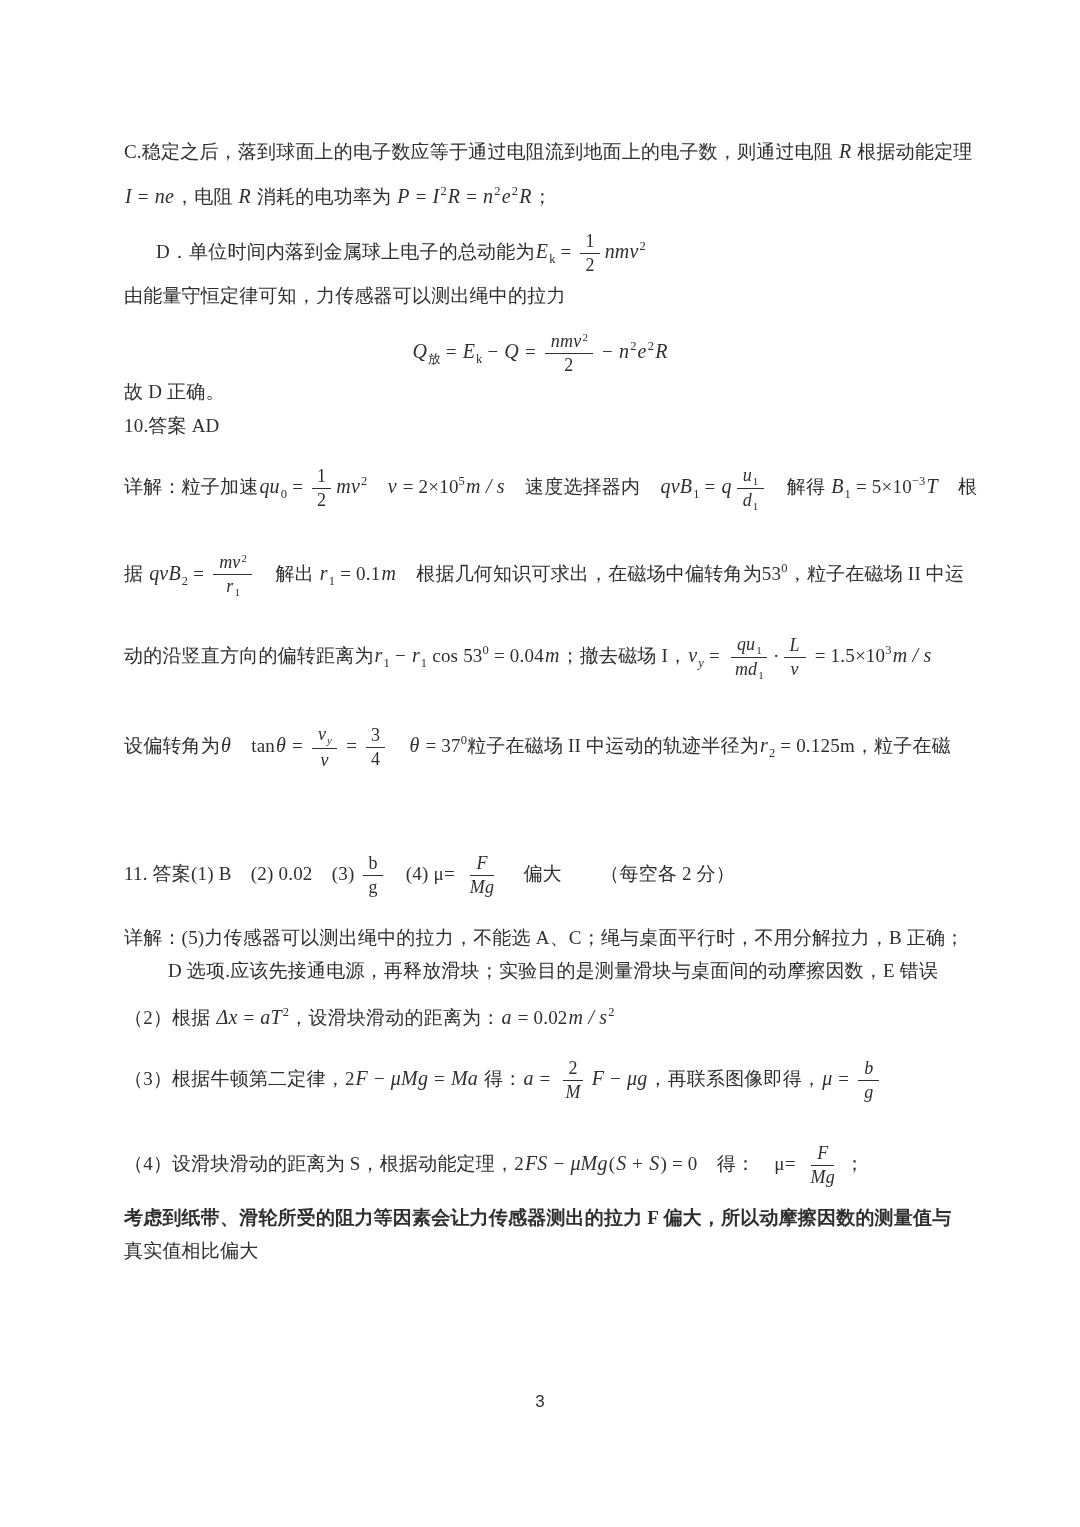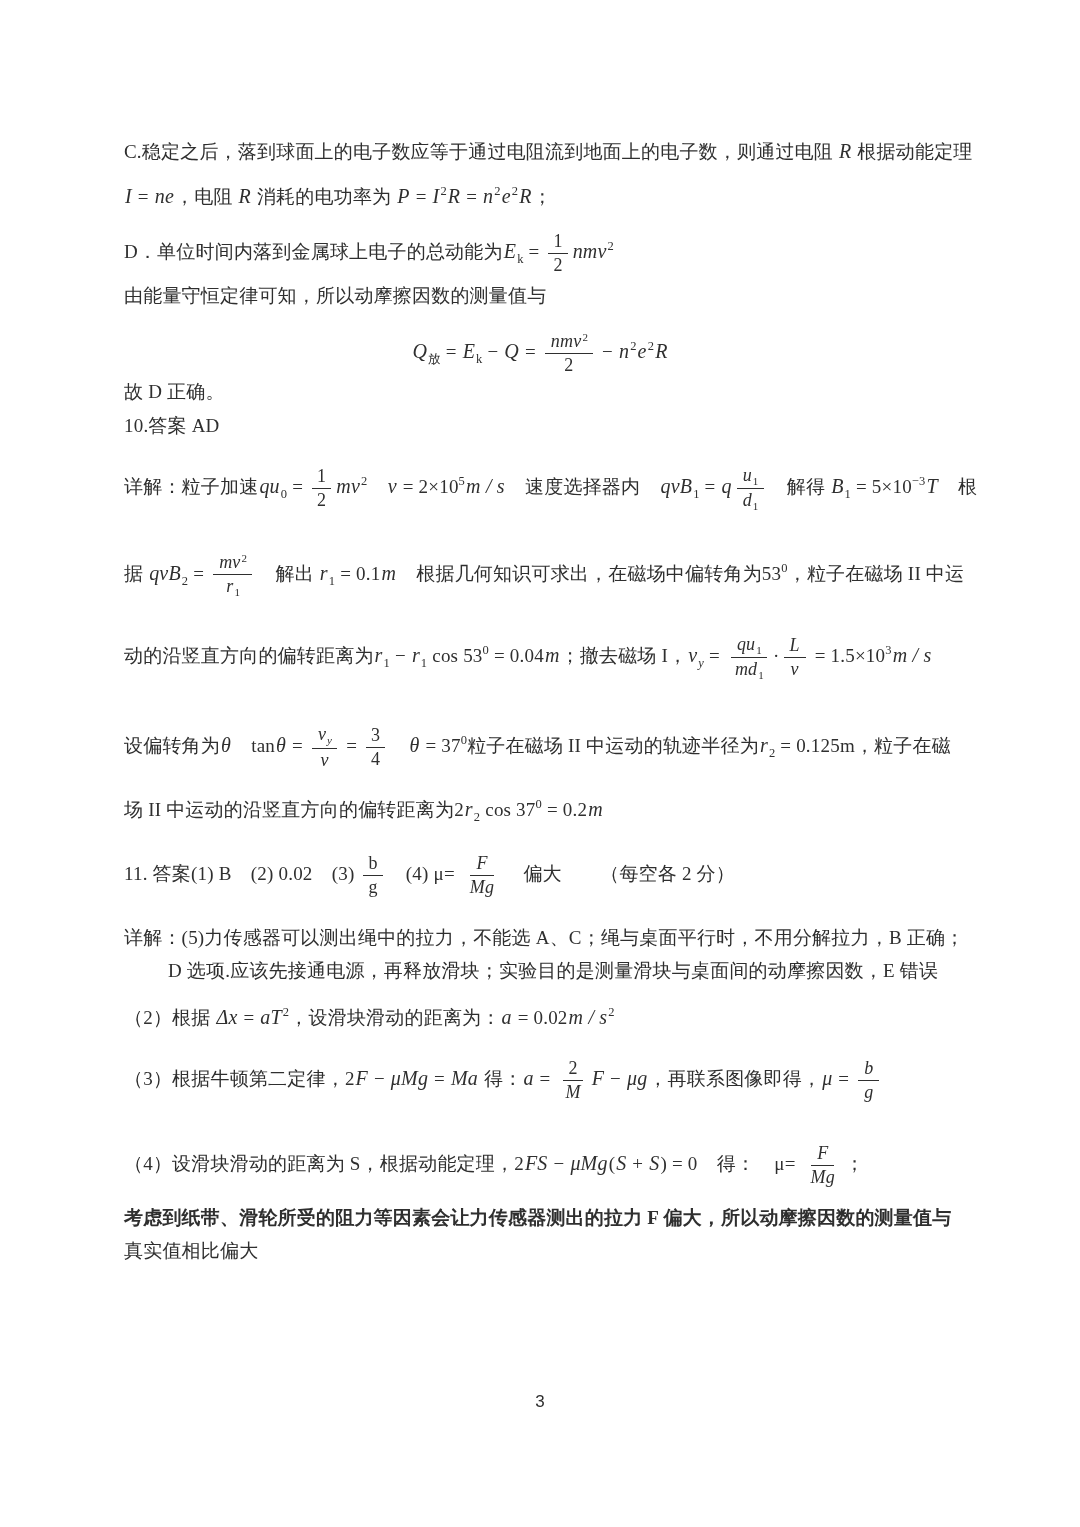--- a/index.html
+++ b/index.html
@@ -44,30 +44,29 @@
     font-family:"Liberation Sans","DejaVu Sans",sans-serif;
   }
 </style>
 </head>
 <body>
 
 <div class="page">
   <div class="doc-body">
       <div class="line" style="top: 135px; height: 32px; line-height: 32px;"><span class="r-t">C.稳定之后，落到球面上的电子数应等于通过电阻流到地面上的电子数，则通过电阻 </span><span class="r-m">R</span><span class="r-t"> 根据动能定理</span></div>
       <div class="line" style="top: 173px; height: 36px; line-height: 36px;"><span class="r-m">I</span><span class="r-t"> = </span><span class="r-m">ne</span><span class="r-t">，电阻 </span><span class="r-m">R</span><span class="r-t"> 消耗的电功率为 </span><span class="r-m">P</span><span class="r-t"> = </span><span class="r-m">I</span><span class="r-sup">2</span><span class="r-m">R</span><span class="r-t"> = </span><span class="r-m">n</span><span class="r-sup">2</span><span class="r-m">e</span><span class="r-sup">2</span><span class="r-m">R</span><span class="r-t">；</span></div>
-      <div class="line" style="top: 219px; height: 54px; line-height: 54px;"><span class="r-t">D．单位时间内落到金属球上电子的总动能为</span><span class="r-m">E</span><span class="r-sub">k</span><span class="r-t"> = </span><span class="frac"><span class="num"><span class="r-t">1</span></span><span class="den"><span class="r-t">2</span></span></span><span class="r-m">nmv</span><span class="r-sup">2</span></div>
-      <div class="line" style="top: 281px; height: 30px; line-height: 30px;"><span class="r-t">由能量守恒定律可知，所以动摩擦因数的测量值与</span></div>
+      <div class="line" style="top: 219px; height: 54px; line-height: 54px; margin-left: 32px;"><span class="r-t">D．单位时间内落到金属球上电子的总动能为</span><span class="r-m">E</span><span class="r-sub">k</span><span class="r-t"> = </span><span class="frac"><span class="num"><span class="r-t">1</span></span><span class="den"><span class="r-t">2</span></span></span><span class="r-m">nmv</span><span class="r-sup">2</span></div>
+      <div class="line" style="top: 281px; height: 30px; line-height: 30px;"><span class="r-t">由能量守恒定律可知，力传感器可以测出绳中的拉力</span></div>
       <div class="line center" style="top: 317px; height: 58px; line-height: 58px;"><span class="r-m">Q</span><span class="r-sub">放</span><span class="r-t"> = </span><span class="r-m">E</span><span class="r-sub">k</span><span class="r-t"> − </span><span class="r-m">Q</span><span class="r-t"> = </span><span class="frac"><span class="num"><span class="r-m">nmv</span><span class="r-sup">2</span></span><span class="den"><span class="r-t">2</span></span></span><span class="r-t"> − </span><span class="r-m">n</span><span class="r-sup">2</span><span class="r-m">e</span><span class="r-sup">2</span><span class="r-m">R</span></div>
       <div class="line" style="top: 377px; height: 30px; line-height: 30px;"><span class="r-t">故 D 正确。</span></div>
       <div class="line" style="top: 411px; height: 30px; line-height: 30px;"><span class="r-t">10.答案 AD</span></div>
       <div class="line" style="top: 452px; height: 58px; line-height: 58px;"><span class="r-t">详解：粒子加速</span><span class="r-m">qu</span><span class="r-sub">0</span><span class="r-t"> = </span><span class="frac"><span class="num"><span class="r-t">1</span></span><span class="den"><span class="r-t">2</span></span></span><span class="r-m">mv</span><span class="r-sup">2</span><span class="r-t">　</span><span class="r-m">v</span><span class="r-t"> = 2×10</span><span class="r-sup">5</span><span class="r-m">m / s</span><span class="r-t">　速度选择器内　</span><span class="r-m">qvB</span><span class="r-sub">1</span><span class="r-t"> = </span><span class="r-m">q</span><span class="frac"><span class="num"><span class="r-m">u</span><span class="r-sub">1</span></span><span class="den"><span class="r-m">d</span><span class="r-sub">1</span></span></span><span class="r-t">　解得 </span><span class="r-m">B</span><span class="r-sub">1</span><span class="r-t"> = 5×10</span><span class="r-sup">−3</span><span class="r-m">T</span><span class="r-t">　根</span></div>
       <div class="line" style="top: 538px; height: 60px; line-height: 60px;"><span class="r-t">据 </span><span class="r-m">qvB</span><span class="r-sub">2</span><span class="r-t"> = </span><span class="frac"><span class="num"><span class="r-m">mv</span><span class="r-sup">2</span></span><span class="den"><span class="r-m">r</span><span class="r-sub">1</span></span></span><span class="r-t">　解出 </span><span class="r-m">r</span><span class="r-sub">1</span><span class="r-t"> = 0.1</span><span class="r-m">m</span><span class="r-t">　根据几何知识可求出，在磁场中偏转角为53</span><span class="r-sup">0</span><span class="r-t">，粒子在磁场 II 中运</span></div>
       <div class="line" style="top: 620px; height: 60px; line-height: 60px;"><span class="r-t">动的沿竖直方向的偏转距离为</span><span class="r-m">r</span><span class="r-sub">1</span><span class="r-t"> − </span><span class="r-m">r</span><span class="r-sub">1</span><span class="r-t"> cos 53</span><span class="r-sup">0</span><span class="r-t"> = 0.04</span><span class="r-m">m</span><span class="r-t">；撤去磁场 I，</span><span class="r-m">v</span><span class="r-subi">y</span><span class="r-t"> = </span><span class="frac"><span class="num"><span class="r-m">qu</span><span class="r-sub">1</span></span><span class="den"><span class="r-m">md</span><span class="r-sub">1</span></span></span><span class="r-t">·</span><span class="frac"><span class="num"><span class="r-m">L</span></span><span class="den"><span class="r-m">v</span></span></span><span class="r-t"> = 1.5×10</span><span class="r-sup">3</span><span class="r-m">m / s</span></div>
       <div class="line" style="top: 708px; height: 64px; line-height: 64px;"><span class="r-t">设偏转角为</span><span class="r-m">θ</span><span class="r-t">　tan</span><span class="r-m">θ</span><span class="r-t"> = </span><span class="frac"><span class="num"><span class="r-m">v</span><span class="r-subi">y</span></span><span class="den"><span class="r-m">v</span></span></span><span class="r-t"> = </span><span class="frac"><span class="num"><span class="r-t">3</span></span><span class="den"><span class="r-t">4</span></span></span><span class="r-t">　</span><span class="r-m">θ</span><span class="r-t"> = 37</span><span class="r-sup">0</span><span class="r-t">粒子在磁场 II 中运动的轨迹半径为</span><span class="r-m">r</span><span class="r-sub">2</span><span class="r-t"> = 0.125m，粒子在磁</span></div>
-      <div class="line" style="top: 786px; height: 36px; line-height: 36px;"><span class="r-t">场 II 中运动的沿竖直方向的偏转距离为2</span><span class="r-m">r</span><span class="r-sub">2</span><span class="r-t"> cos 37</span><span class="r-sup">0</span><span class="r-t"> = 0.2</span><span class="r-m">m</span></div>
       <div class="line" style="top: 846px; height: 56px; line-height: 56px;"><span class="r-t">11. 答案(1) B　(2) 0.02　(3) </span><span class="frac"><span class="num"><span class="r-t">b</span></span><span class="den"><span class="r-t">g</span></span></span><span class="r-t">　(4) μ= </span><span class="frac"><span class="num"><span class="r-m">F</span></span><span class="den"><span class="r-m">Mg</span></span></span><span class="r-t">　偏大　　（每空各 2 分）</span></div>
       <div class="line" style="top: 923px; height: 30px; line-height: 30px;"><span class="r-t">详解：(5)力传感器可以测出绳中的拉力，不能选 A、C；绳与桌面平行时，不用分解拉力，B 正确；</span></div>
       <div class="line" style="top: 956px; height: 30px; line-height: 30px; margin-left: 44px;"><span class="r-t">D 选项.应该先接通电源，再释放滑块；实验目的是测量滑块与桌面间的动摩擦因数，E 错误</span></div>
       <div class="line" style="top: 994px; height: 36px; line-height: 36px;"><span class="r-t">（2）根据 </span><span class="r-m">Δx</span><span class="r-t"> = </span><span class="r-m">aT</span><span class="r-sup">2</span><span class="r-t">，设滑块滑动的距离为：</span><span class="r-m">a</span><span class="r-t"> = 0.02</span><span class="r-m">m / s</span><span class="r-sup">2</span></div>
       <div class="line" style="top: 1048px; height: 60px; line-height: 60px;"><span class="r-t">（3）根据牛顿第二定律，2</span><span class="r-m">F</span><span class="r-t"> − </span><span class="r-m">μMg</span><span class="r-t"> = </span><span class="r-m">Ma</span><span class="r-t"> 得：</span><span class="r-m">a</span><span class="r-t"> = </span><span class="frac"><span class="num"><span class="r-t">2</span></span><span class="den"><span class="r-m">M</span></span></span><span class="r-m">F</span><span class="r-t"> − </span><span class="r-m">μg</span><span class="r-t">，再联系图像即得，</span><span class="r-m">μ</span><span class="r-t"> = </span><span class="frac"><span class="num"><span class="r-m">b</span></span><span class="den"><span class="r-m">g</span></span></span></div>
       <div class="line" style="top: 1133px; height: 60px; line-height: 60px;"><span class="r-t">（4）设滑块滑动的距离为 S，根据动能定理，2</span><span class="r-m">FS</span><span class="r-t"> − </span><span class="r-m">μMg</span><span class="r-t">(</span><span class="r-m">S</span><span class="r-t"> + </span><span class="r-m">S</span><span class="r-t">) = 0　得：　μ= </span><span class="frac"><span class="num"><span class="r-m">F</span></span><span class="den"><span class="r-m">Mg</span></span></span><span class="r-t">；</span></div>
       <div class="line" style="top: 1203px; height: 30px; line-height: 30px; font-weight: bold;"><span class="r-t">考虑到纸带、滑轮所受的阻力等因素会让力传感器测出的拉力 F 偏大，所以动摩擦因数的测量值与</span></div>
       <div class="line" style="top: 1236px; height: 30px; line-height: 30px;"><span class="r-t">真实值相比偏大</span></div>
     </div>
   <div class="page-number" style="top:1392px;">3</div>

